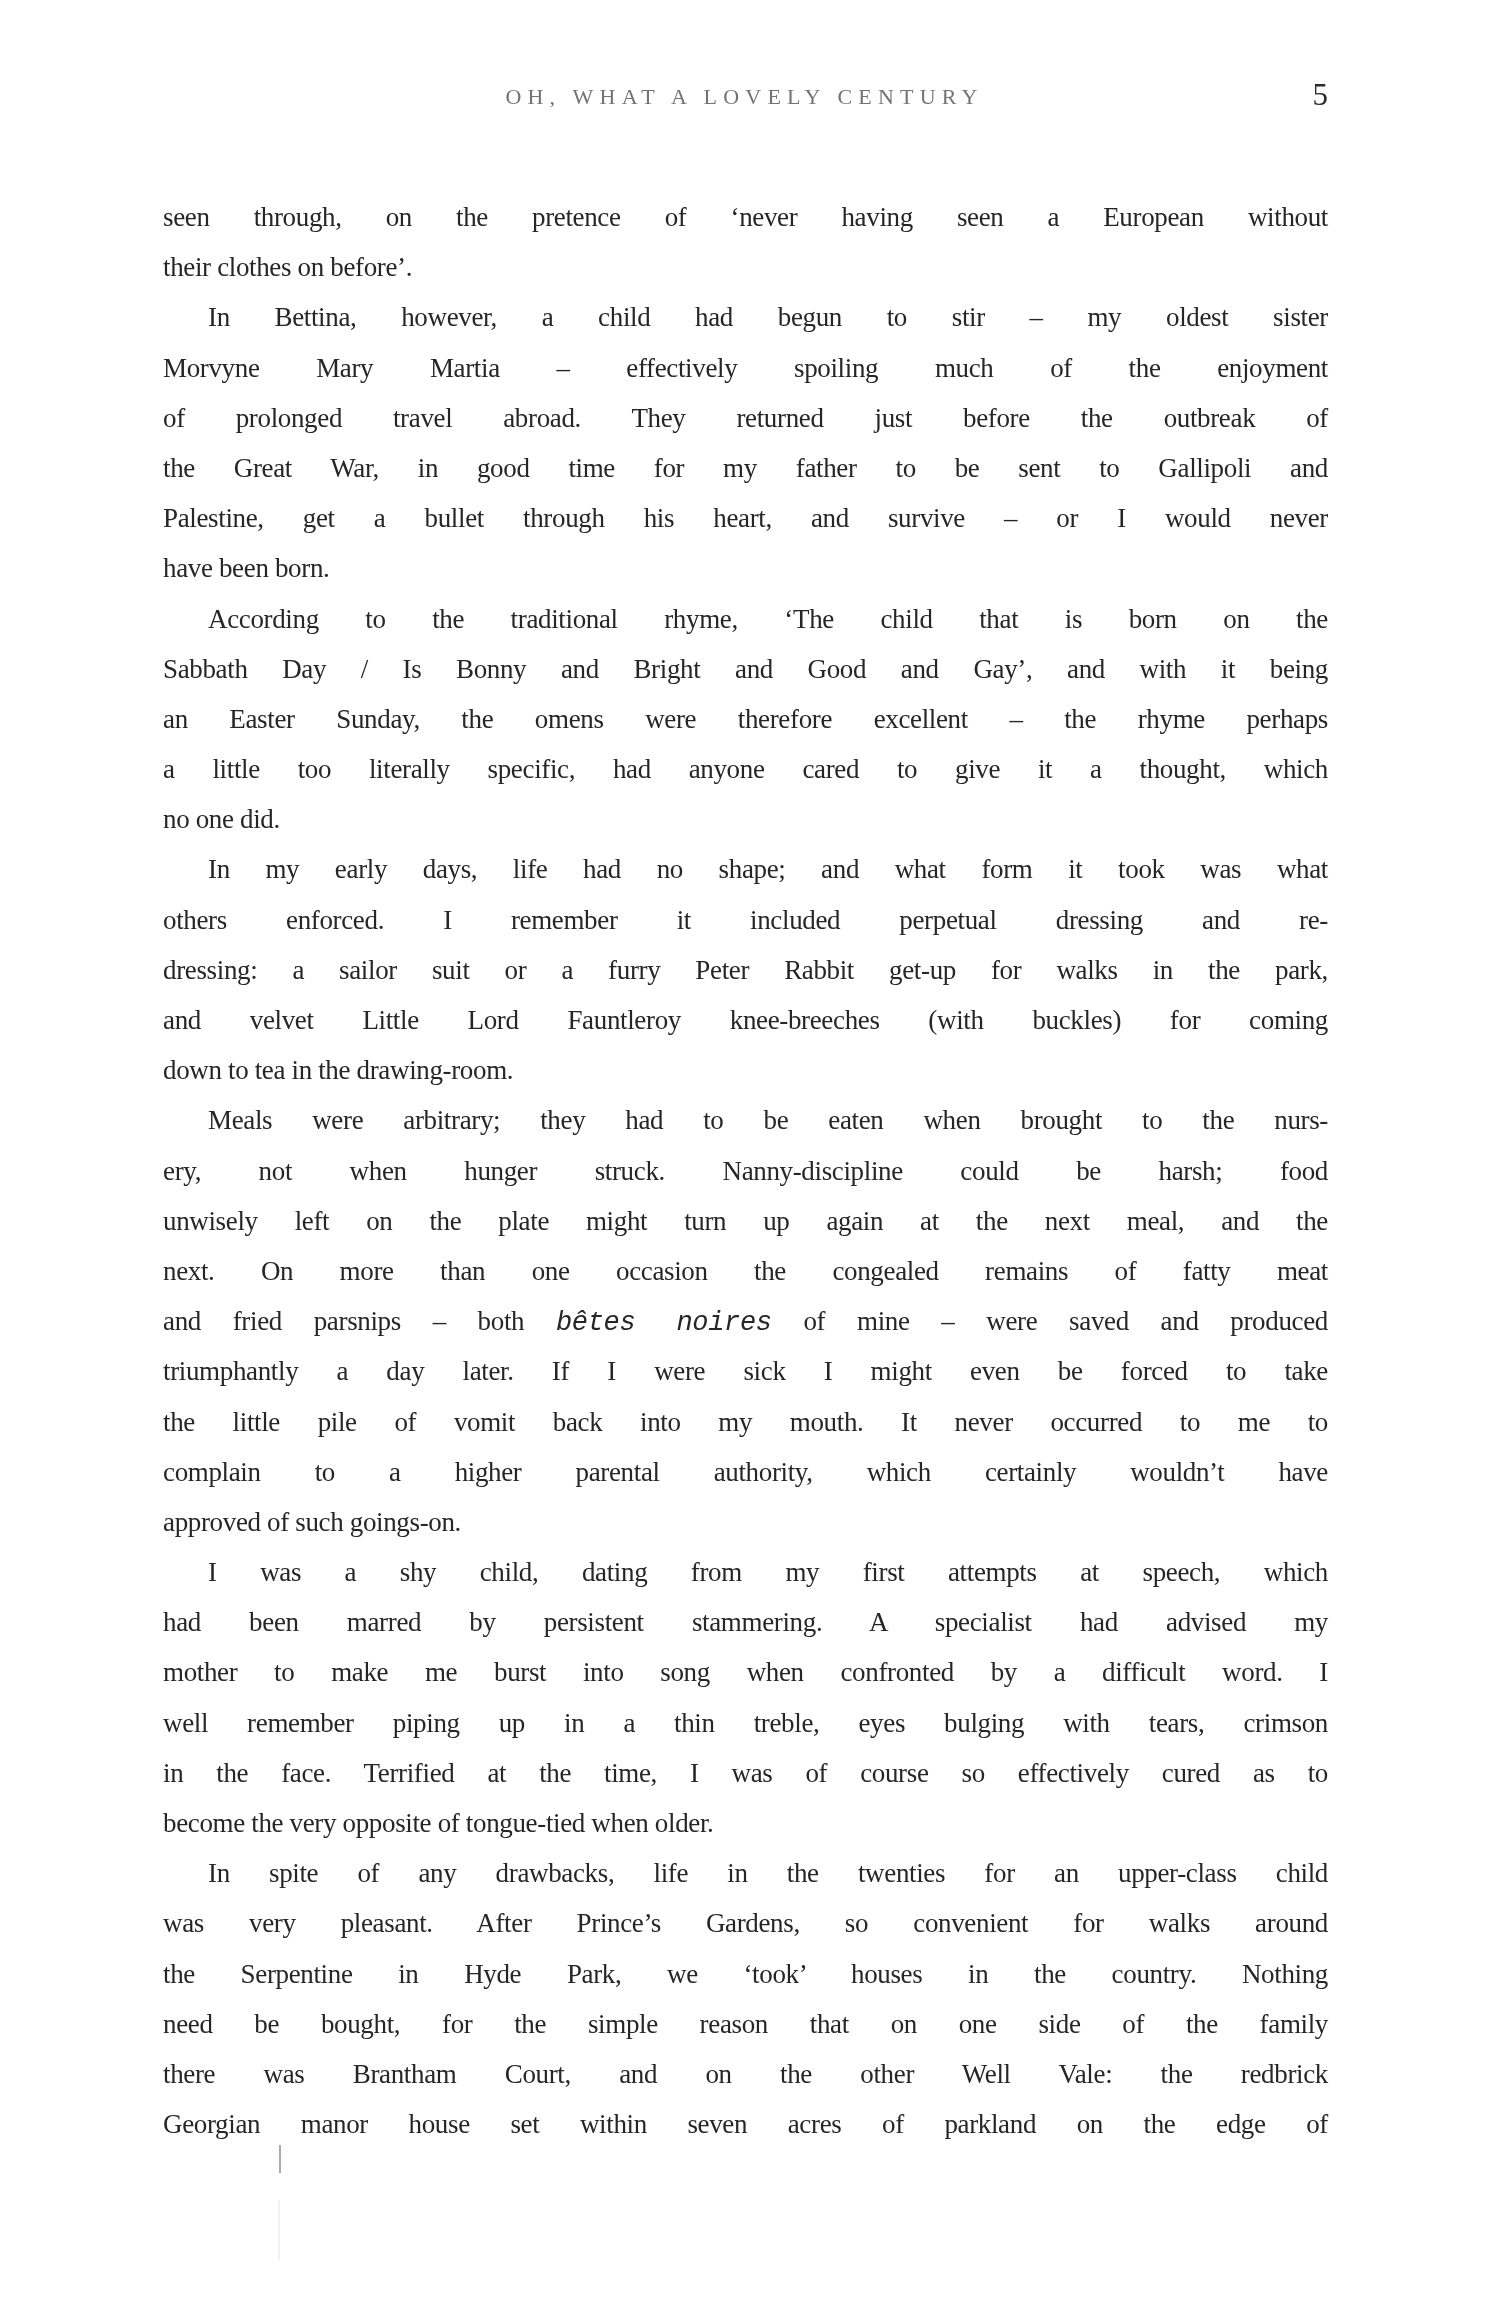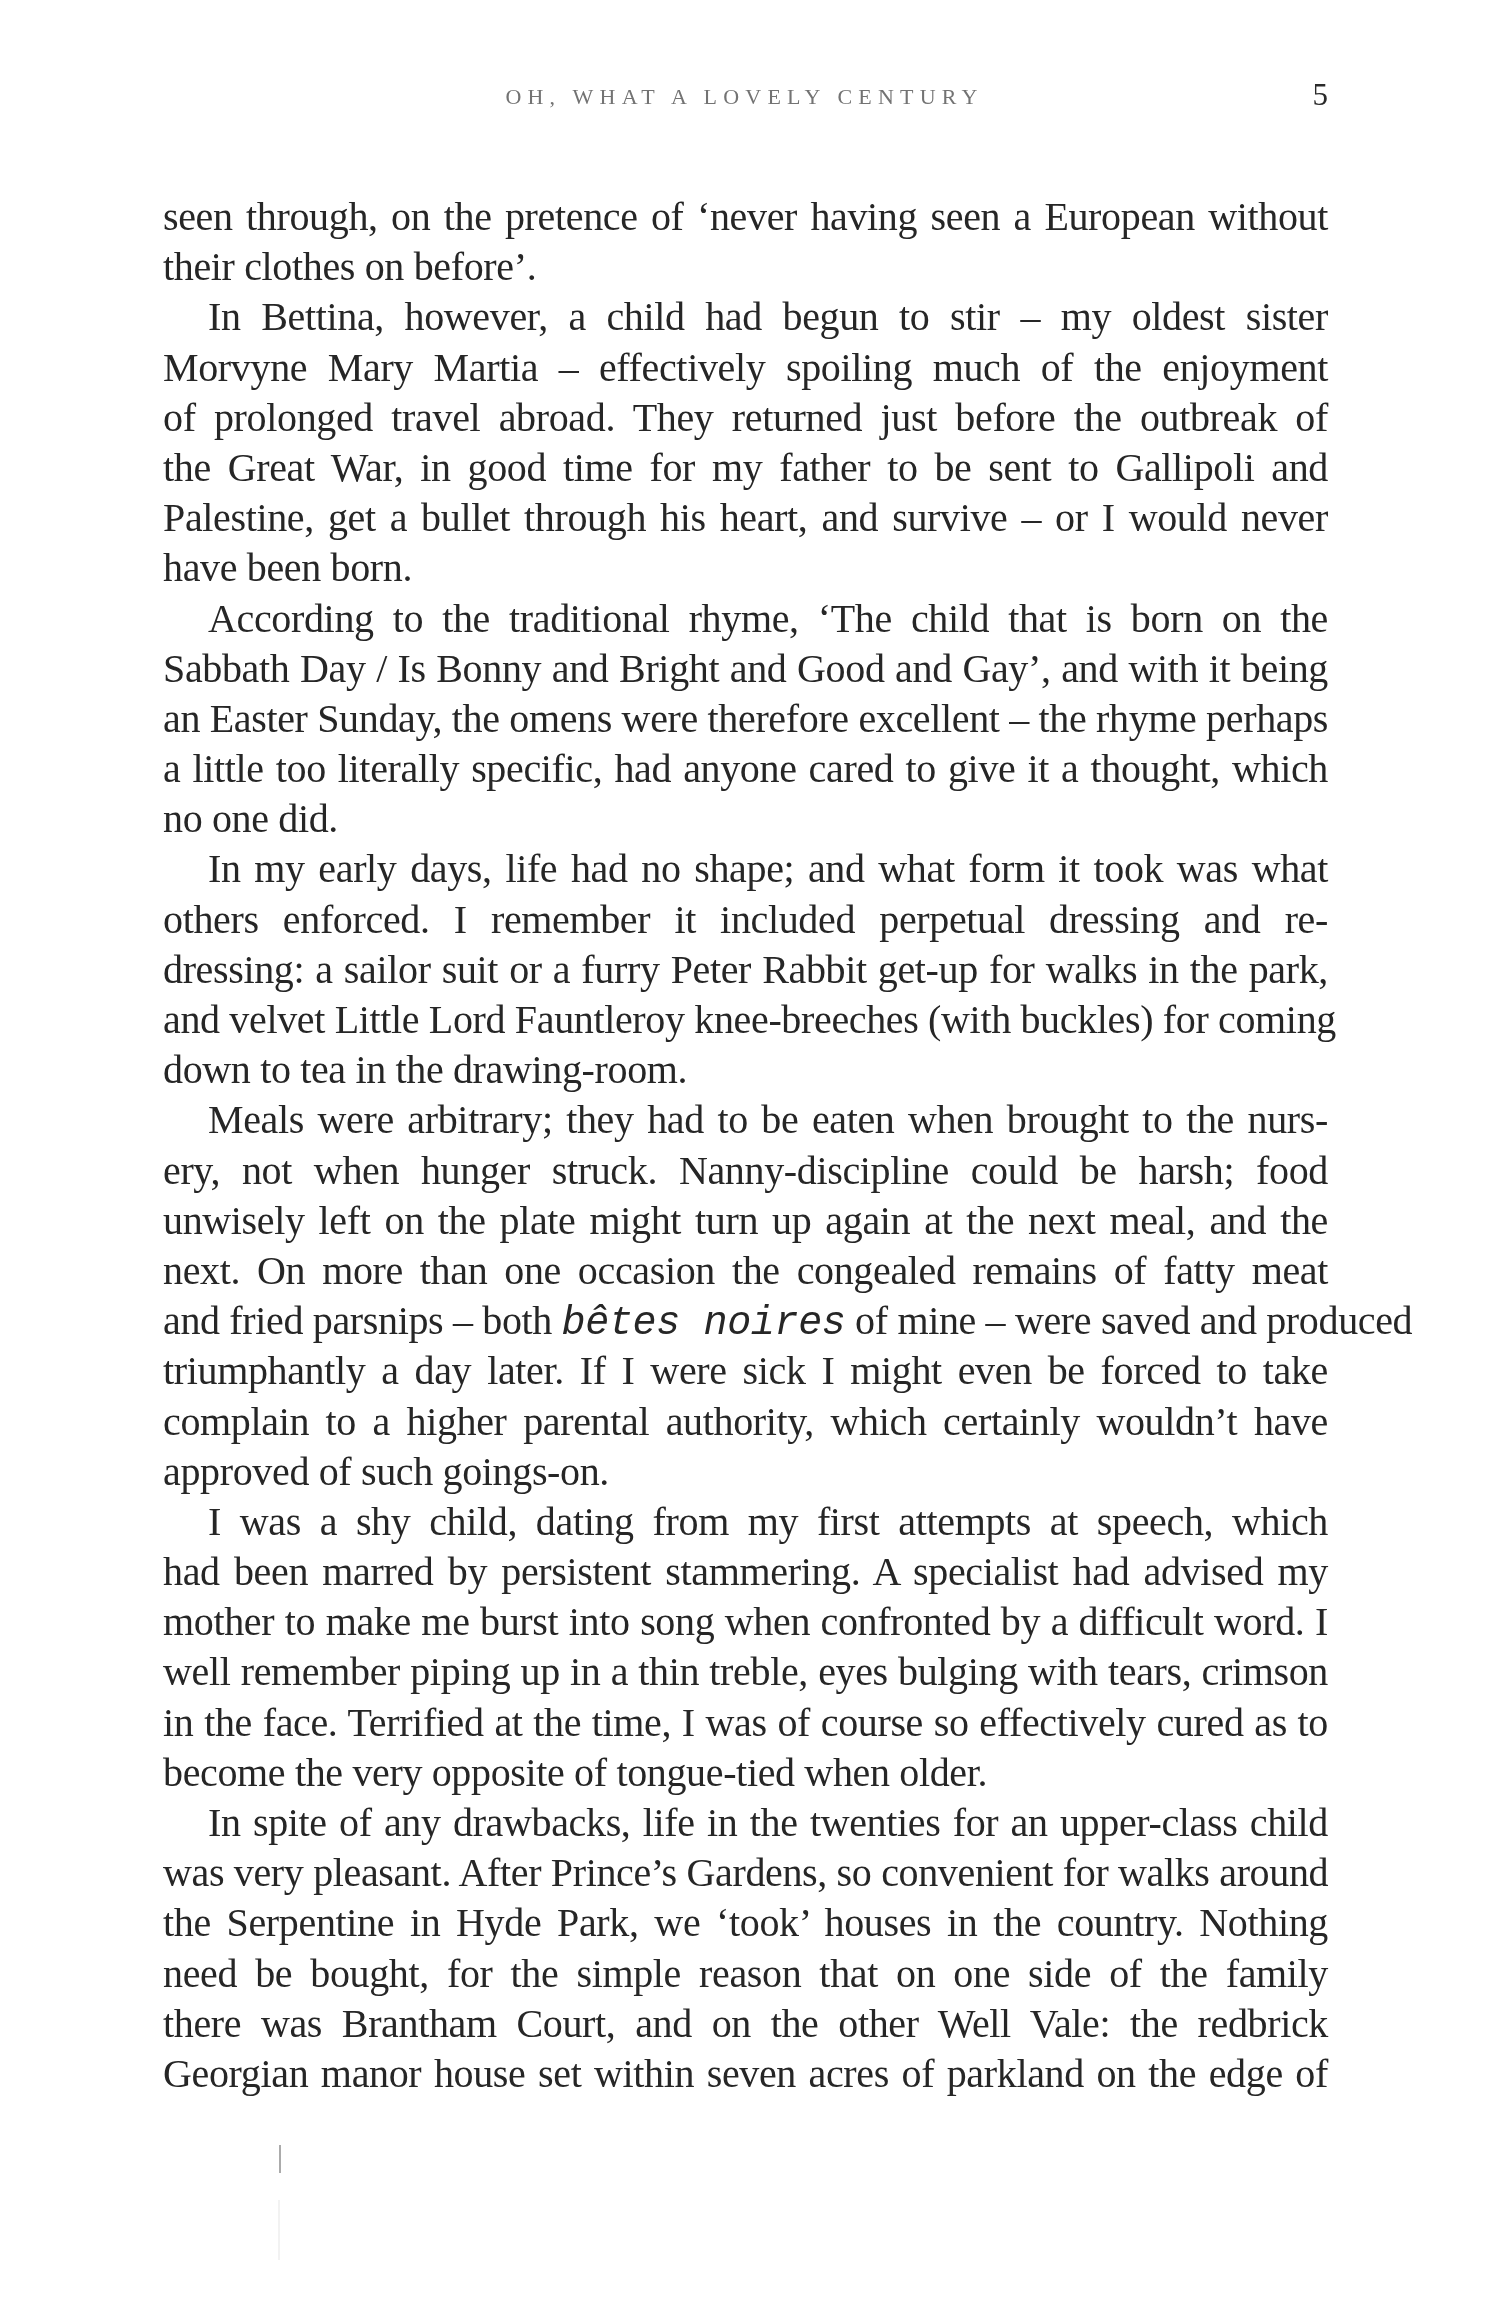--- a/index.html
+++ b/index.html
@@ -45,21 +45,21 @@
   .body-text {
     position: absolute;
     left: 163px;
     top: 192px;
     width: 1165px;
   }
   .line {
     display: block;
     height: 50.2px;
     line-height: 50.2px;
-    font-size: 40px;
+    font-size: 27px;
     white-space: nowrap;
     text-align: justify;
     text-align-last: justify;
     letter-spacing: -0.35px;
     overflow: visible;
   }
   .line.indent {
     padding-left: 45px;
   }
   .line.last {
@@ -117,20 +117,21 @@
     <span class="line last">down to tea in the drawing-room.</span>
   </div>
 
   <div>
     <span class="line indent">Meals were arbitrary; they had to be eaten when brought to the nurs-</span>
     <span class="line">ery, not when hunger struck. Nanny-discipline could be harsh; food</span>
     <span class="line">unwisely left on the plate might turn up again at the next meal, and the</span>
     <span class="line">next. On more than one occasion the congealed remains of fatty meat</span>
     <span class="line"><span>and fried parsnips – both </span><span class="it">bêtes noires</span><span> of mine – were saved and produced</span></span>
     <span class="line">triumphantly a day later. If I were sick I might even be forced to take</span>
+    <span class="line">the little pile of vomit back into my mouth. It never occurred to me to</span>
     <span class="line">complain to a higher parental authority, which certainly wouldn’t have</span>
     <span class="line last">approved of such goings-on.</span>
   </div>
 
   <div>
     <span class="line indent">I was a shy child, dating from my first attempts at speech, which</span>
     <span class="line">had been marred by persistent stammering. A specialist had advised my</span>
     <span class="line">mother to make me burst into song when confronted by a difficult word. I</span>
     <span class="line">well remember piping up in a thin treble, eyes bulging with tears, crimson</span>
     <span class="line">in the face. Terrified at the time, I was of course so effectively cured as to</span>

